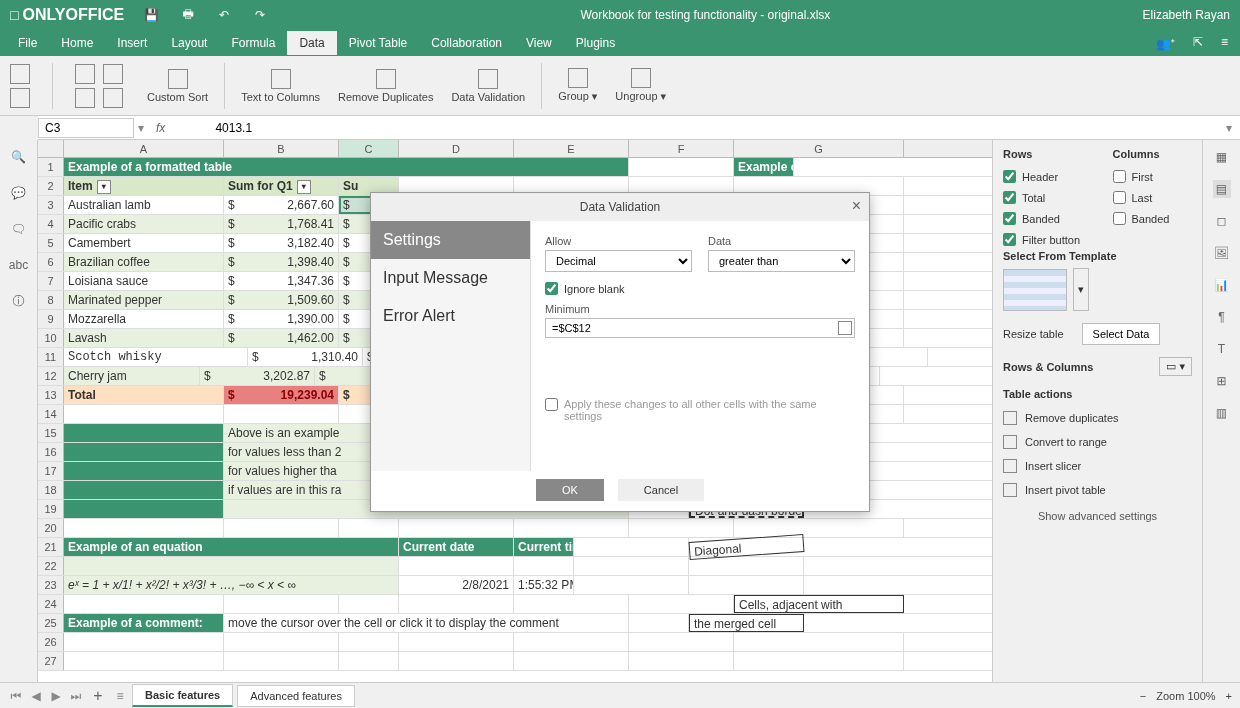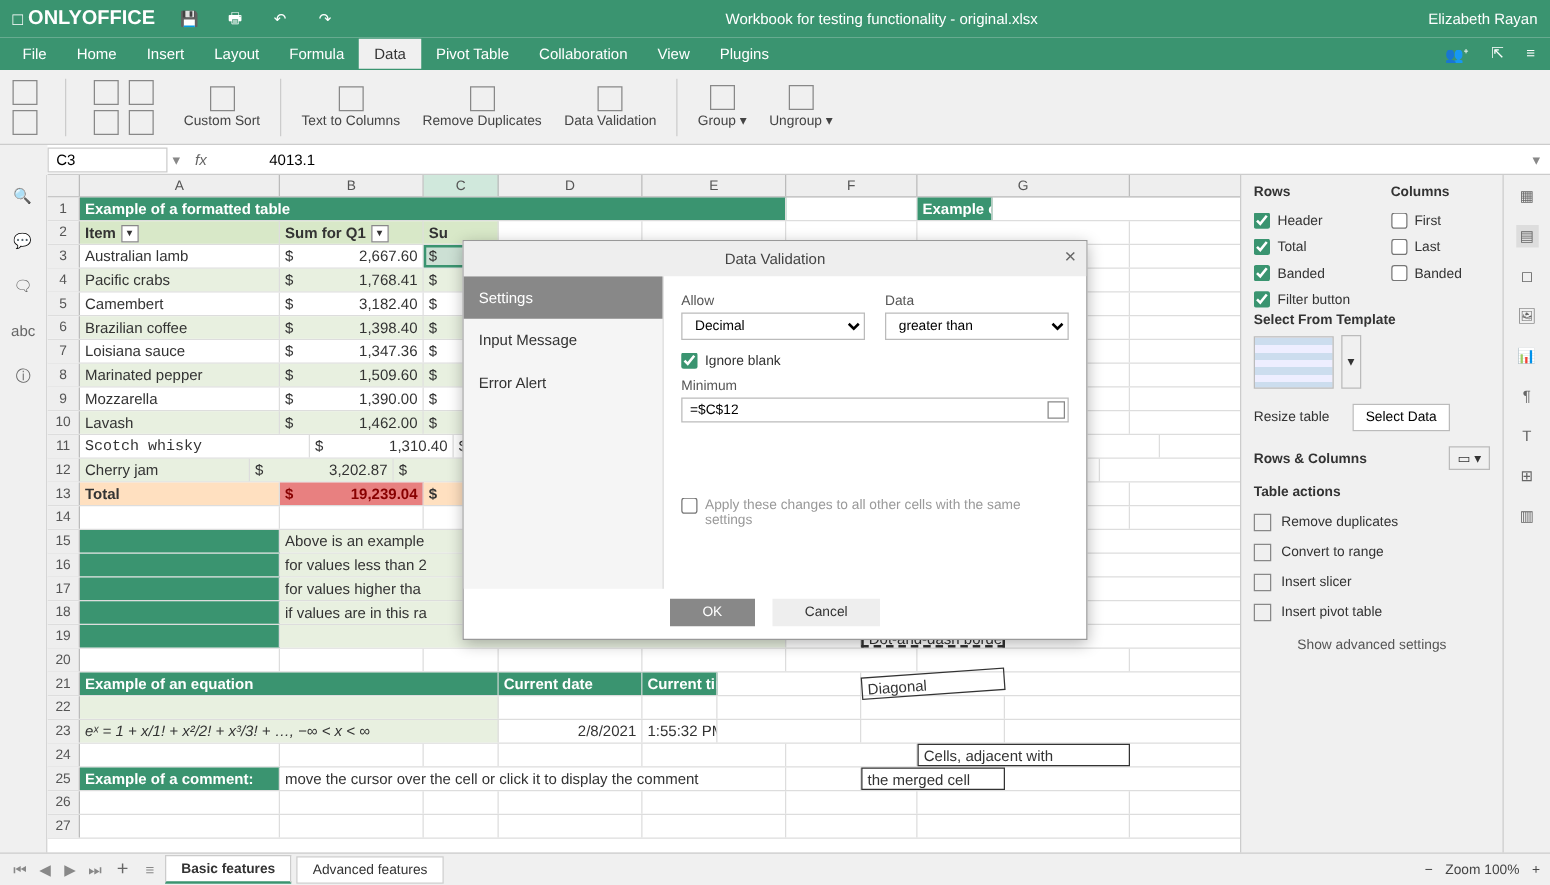--- a/index.html
+++ b/index.html
@@ -56,21 +56,21 @@
 .selcell { background: #cce0d4; outline: 2px solid #3a9470; outline-offset: -2px; }
 .totalrow { background: #ffe0c0; font-weight: bold; }
 .totalred { background: #e88080; color: #800; font-weight: bold; }
 .sparkbox { display: inline-block; width: 100px; height: 12px; background: linear-gradient(90deg,#3a9470 60%,#f0b000 40%); }
 
 .dialog { position: absolute; left: 370px; top: 192px; width: 500px; height: 320px; background: #fff; border: 1px solid #999; box-shadow: 0 3px 12px rgba(0,0,0,0.3); z-index: 100; }
 .dialog-title { background: #eee; height: 28px; display: flex; align-items: center; justify-content: center; position: relative; font-size: 12px; color: #444; }
 .dialog-close { position: absolute; right: 8px; top: 4px; cursor: pointer; font-size: 16px; color: #666; }
 .dialog-body { display: flex; height: 250px; }
 .dialog-tabs { width: 160px; background: #f5f5f5; border-right: 1px solid #ddd; }
-.dialog-tab { padding: 10px 12px; font-size: 12px; cursor: pointer; }
+.dialog-tab { padding: 10px 12px; font-size: 16px; cursor: pointer; }
 .dialog-tab.active { background: #888; color: #fff; }
 .dialog-content { flex: 1; padding: 14px; }
 .d-row { display: flex; gap: 16px; margin-bottom: 10px; }
 .d-field { flex: 1; }
 .d-label { font-size: 11px; color: #555; margin-bottom: 3px; display: block; }
 .d-select, .d-input { width: 100%; border: 1px solid #bbb; padding: 3px 6px; font-size: 11px; background: #fff; }
 .d-input-wrap { position: relative; }
 .d-input-btn { position: absolute; right: 3px; top: 3px; width: 14px; height: 14px; border: 1px solid #888; }
 .d-check { display: flex; align-items: center; gap: 6px; font-size: 11px; margin: 8px 0; }
 .d-check input { accent-color: #3a9470; }

